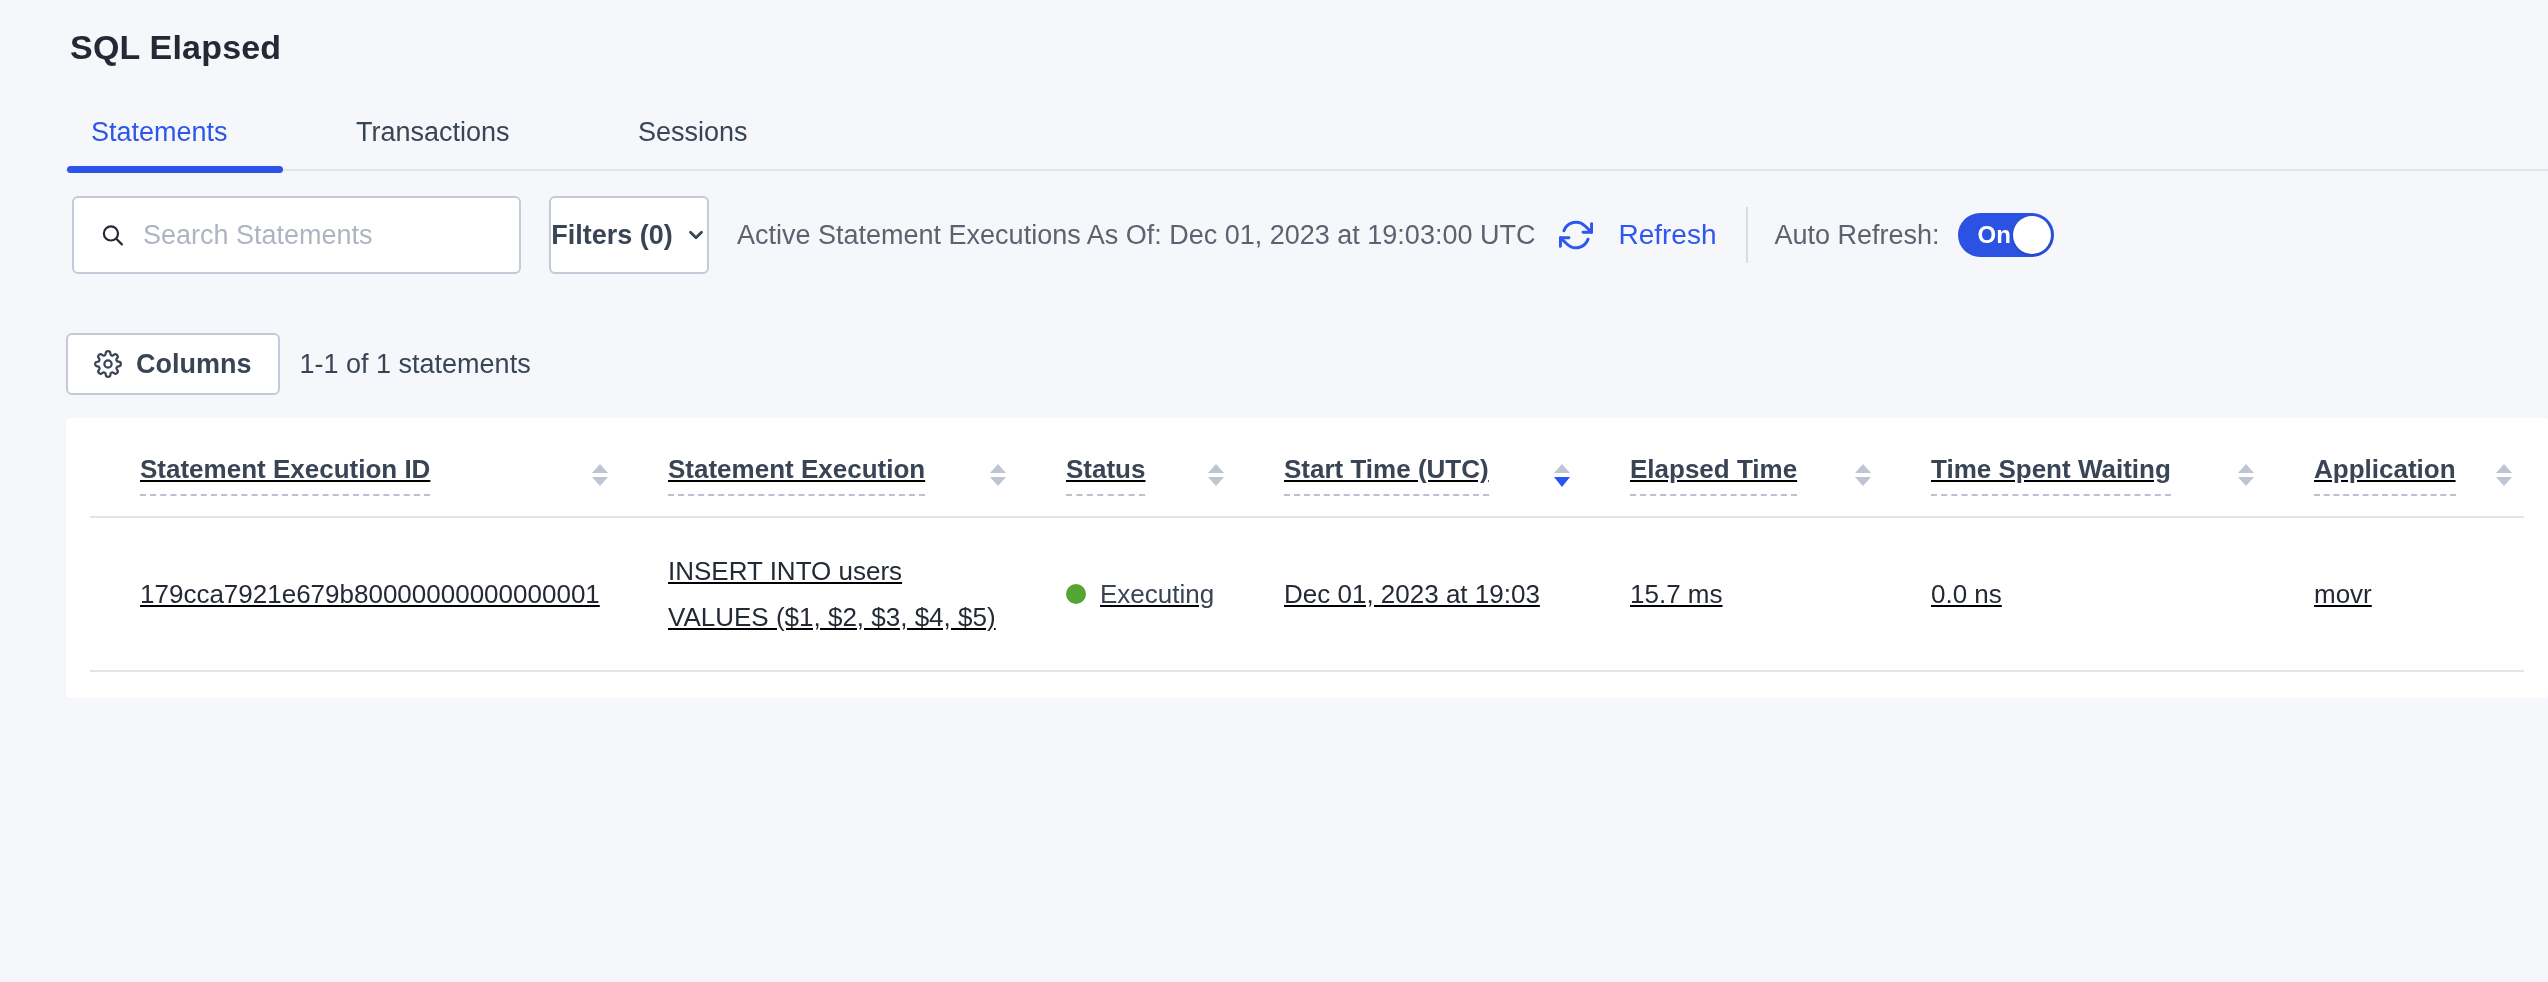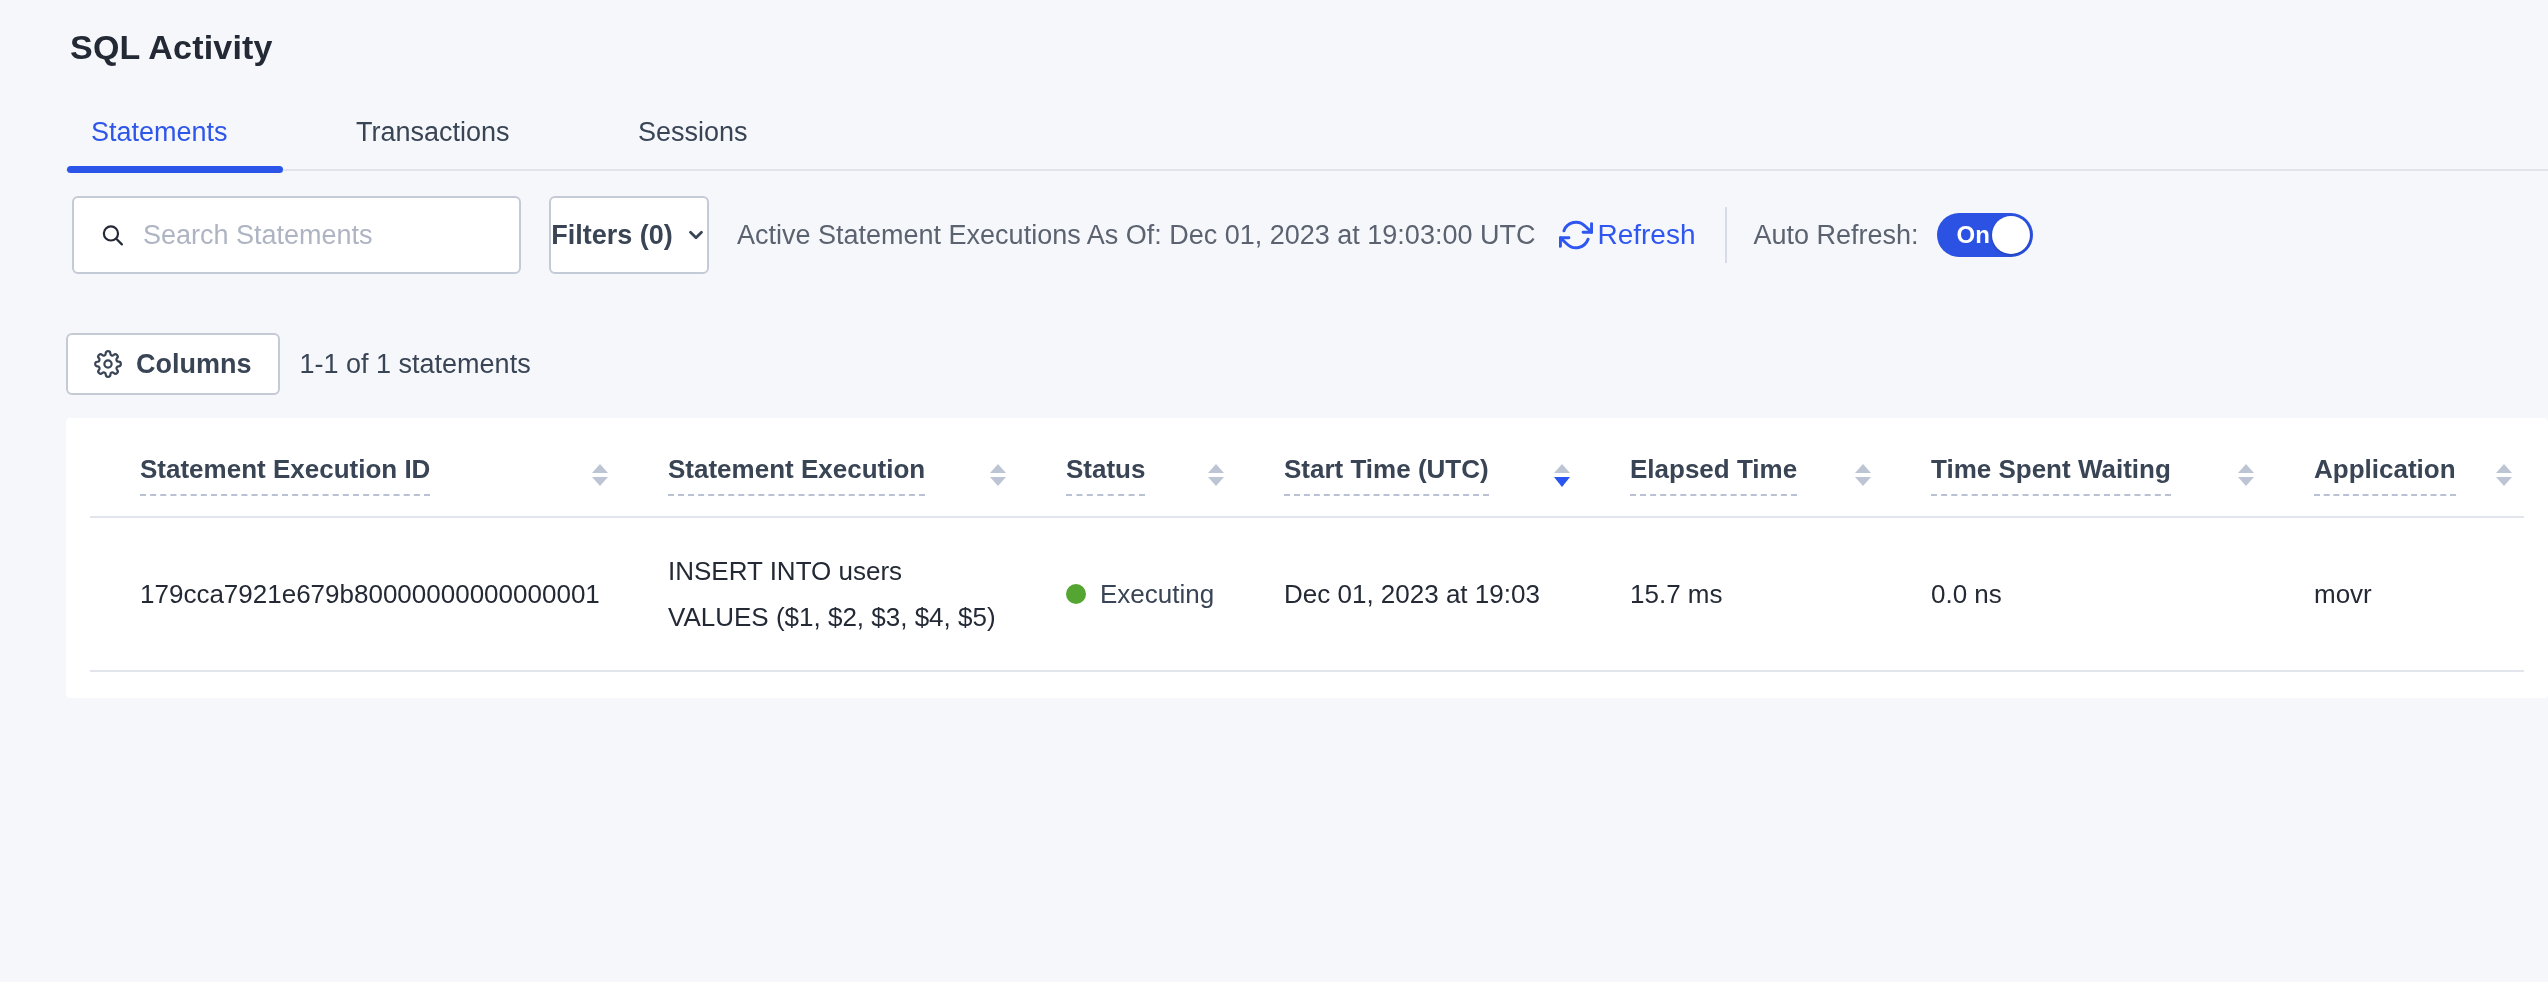--- a/index.html
+++ b/index.html
@@ -26,35 +26,35 @@
   .show-desc{margin-left:auto;display:flex;align-items:center;gap:14px;color:#394455;font-size:27px;cursor:pointer;}
 
   
   .toolbar{margin:24px 0 0 72px;display:flex;align-items:center;height:80px;}
   .search-box{display:flex;align-items:center;width:449px;height:78px;background:#fff;border:2px solid #c5cad7;border-radius:6px;box-sizing:border-box;padding:0 20px 0 26px;}
   .search-box input{border:none;outline:none;flex:1;margin-left:16px;font-size:27px;color:#242a35;font-family:inherit;background:transparent;}
   .search-box input::placeholder{color:#aeb4c2;}
   .btn{display:flex;align-items:center;justify-content:center;background:#fff;border:2px solid #c5cad7;border-radius:6px;box-sizing:border-box;cursor:pointer;}
   .filters-btn{width:160px;height:78px;margin-left:28px;gap:12px;font-size:27px;font-weight:bold;color:#394455;}
   .asof{margin-left:28px;font-size:27px;color:#5c6370;}
-  .refresh{margin-left:24px;display:flex;align-items:center;gap:4px;color:#2f57ef;font-size:28px;cursor:pointer;}
+  .refresh{margin-left:24px;display:flex;align-items:center;gap:25px;color:#2f57ef;font-size:28px;cursor:pointer;}
   .vdivider{width:2px;height:56px;background:#d7dbe4;margin:0 26px 0 30px;flex:none;}
   .autorefresh-label{font-size:27px;color:#5c6370;}
   .toggle{position:relative;width:96px;height:44px;border-radius:22px;background:#2b52e2;margin-left:18px;cursor:pointer;flex:none;}
   .toggle .on-label{position:absolute;left:20px;top:50%;transform:translateY(-50%);color:#fff;font-size:24px;font-weight:bold;}
   .toggle .knob{position:absolute;right:3px;top:3px;width:38px;height:38px;border-radius:50%;background:#fff;box-shadow:0 1px 3px rgba(0,0,0,.25);}
 
   
   .columns-row{margin:58px 0 0 66px;display:flex;align-items:center;}
   .columns-btn{height:62px;padding:0 26px;gap:14px;font-size:27px;font-weight:bold;color:#394455;}
   .result-count{margin-left:20px;font-size:27px;color:#394455;}
 
   
   .table-card{margin:23px 0 0 66px;width:2482px;box-sizing:border-box;padding-bottom:26px;}
-  table{border-collapse:collapse;table-layout:fixed;width:2434px;margin:0 24px;}
+  table{border-collapse:collapse;table-layout:fixed;width:2434px;margin:0 24px;text-decoration:underline;}
   th,td{text-align:left;vertical-align:middle;}
   th{padding:36px 60px 20px 0;border-bottom:2px solid #e2e5ec;}
   th:first-child,td:first-child{padding-left:50px;}
   th:last-child{padding-right:12px;}
   .th-inner{display:flex;align-items:center;}
   .th-label{font-size:26px;font-weight:bold;color:#394455;border-bottom:2px dashed #b9c1d2;padding-bottom:9px;cursor:pointer;white-space:nowrap;}
   .sorter{margin-left:auto;display:flex;flex-direction:column;gap:4px;cursor:pointer;flex:none;padding-left:14px;}
   .tri-up{width:0;height:0;border-left:8px solid transparent;border-right:8px solid transparent;border-bottom:9px solid #bdc5d5;}
   .tri-down{width:0;height:0;border-left:8px solid transparent;border-right:8px solid transparent;border-top:9px solid #bdc5d5;}
   .sorter.desc .tri-down{border-top-color:#2b55f0;border-top-width:10px;}
@@ -63,21 +63,21 @@
   .id-cell{white-space:nowrap;}
   .status-cell{display:flex;align-items:center;color:#394455;}
   .status-dot{width:20px;height:20px;border-radius:50%;background:#55a532;margin-right:14px;flex:none;}
   svg{display:block;}
 </style>
 </head>
 <body>
 
 <div class="page">
 
-  <h1 class="page-title">SQL Activity</h1>
+  <h1 class="page-title">SQL Elapsed</h1>
 
   <div class="tabbar">
     <span class="tab active">Statements</span>
     <span class="tab">Transactions</span>
     <span class="tab">Sessions</span>
     <div class="inkbar"></div>
   </div>
 
 
   <div class="toolbar">

